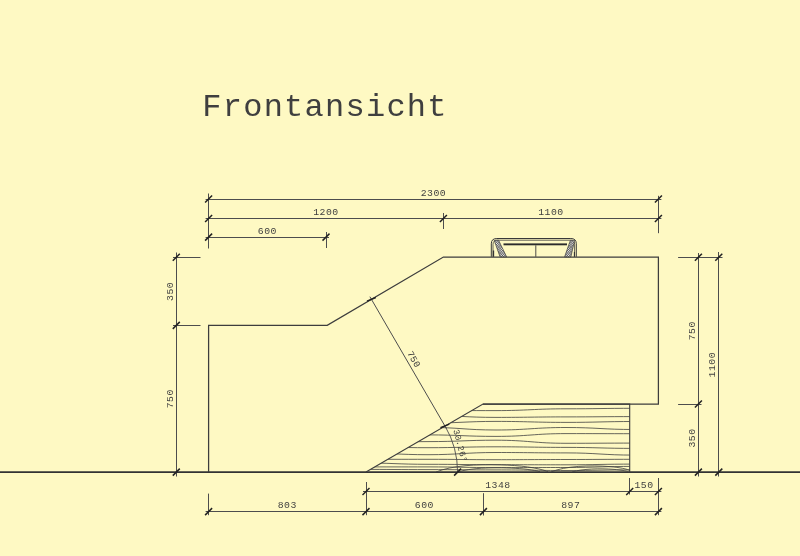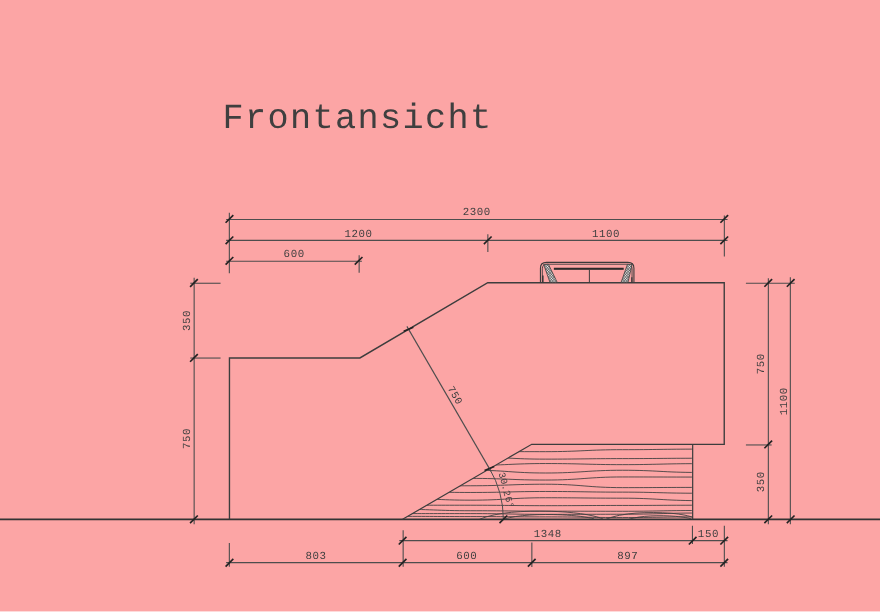--- a/index.html
+++ b/index.html
@@ -1,16 +1,16 @@
 <!DOCTYPE html>
 <html><head>
 <meta charset="utf-8">
 <style>
   html,body{margin:0;padding:0;background:#fff;}
-  .page{position:relative;width:800px;height:556px;background:#fca5a5;overflow:hidden;}
+  .page{position:relative;width:800px;height:556px;background:#fef9c3;overflow:hidden;}
   svg{position:absolute;left:0;top:0;}
   text{font-family:"Liberation Mono", monospace;fill:#3f3f3f;}
 </style>
 </head>
 <body>
 <div class="page">
 <svg width="800" height="556" viewBox="0 0 800 556">
   <defs>
     <pattern id="xh" width="1.7" height="1.7" patternUnits="userSpaceOnUse" patternTransform="rotate(45)">
       <rect width="1.7" height="1.7" fill="#fff"></rect>

